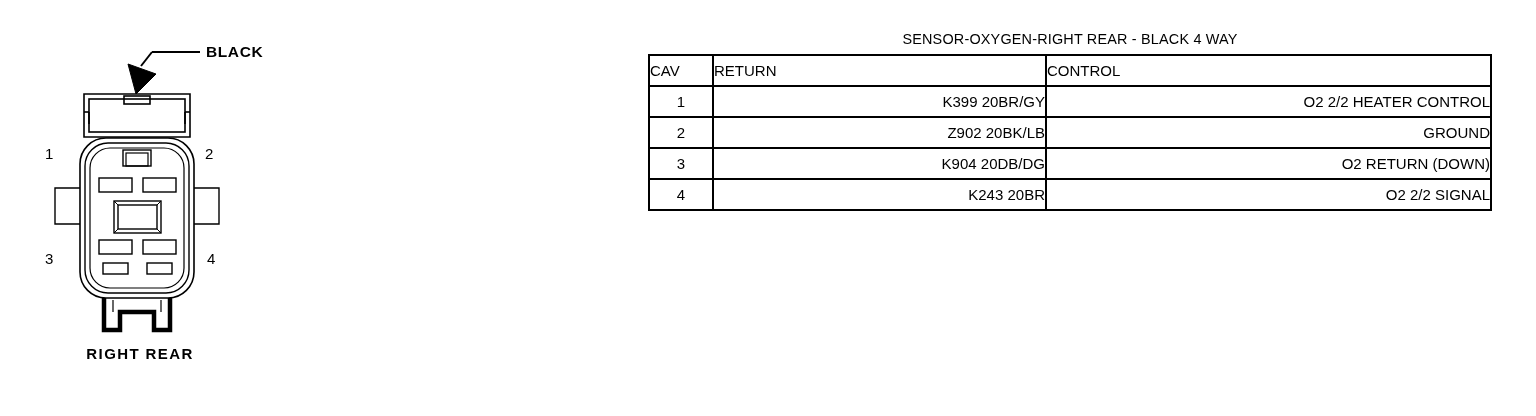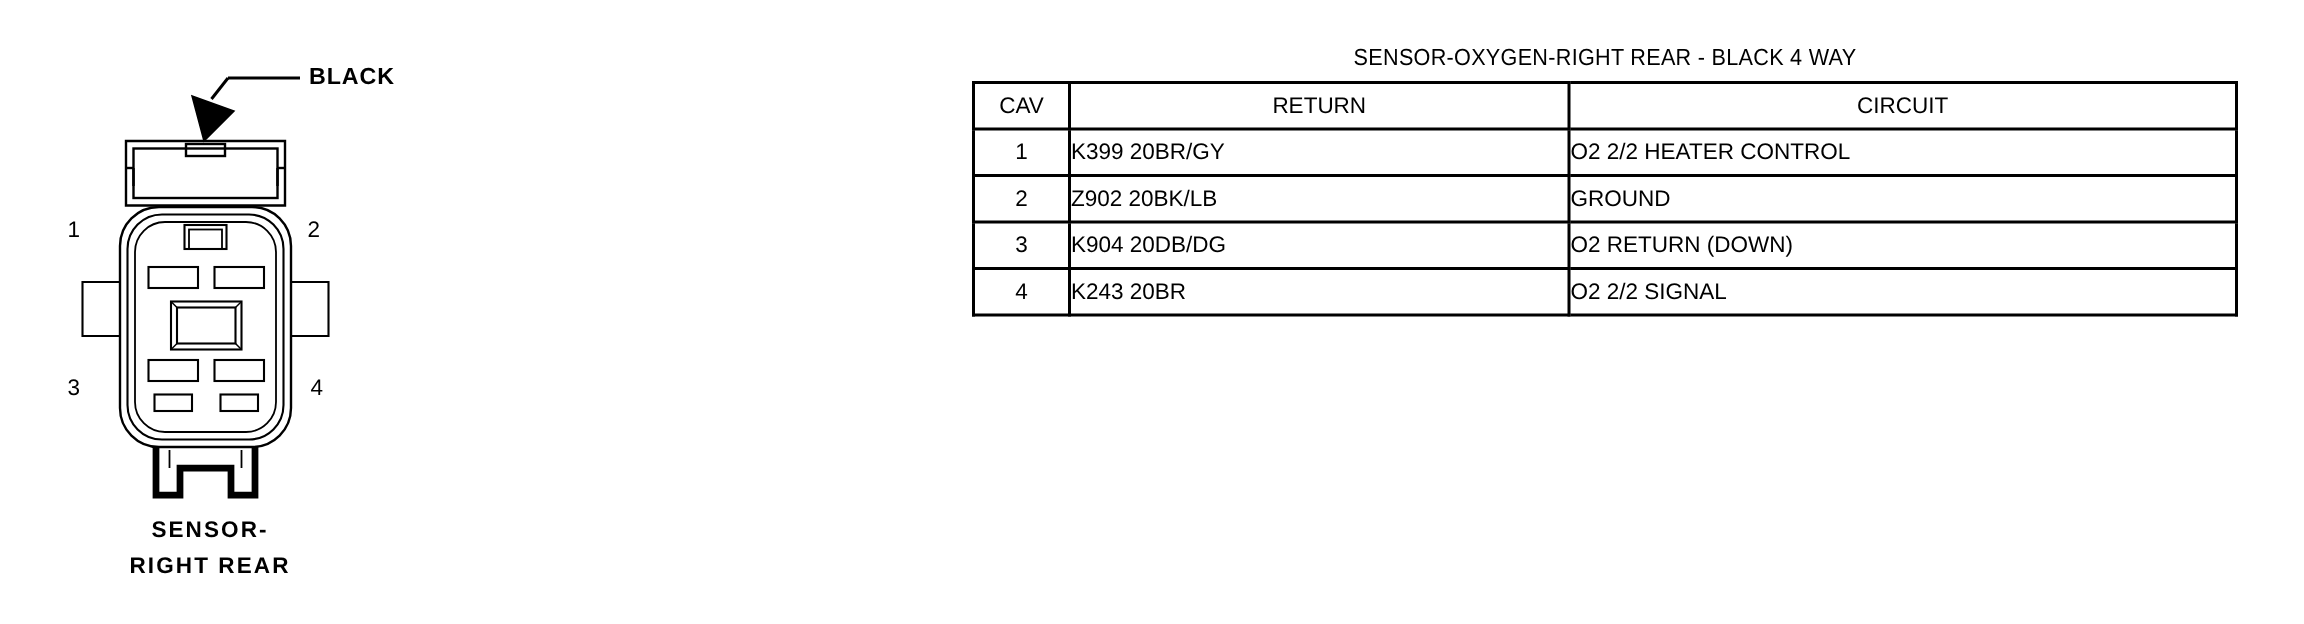--- a/index.html
+++ b/index.html
@@ -95,23 +95,23 @@
     font-size: 15px;
     font-weight: 400;
     font-family: "Liberation Sans", sans-serif;
     color: #000;
     vertical-align: middle;
   }
   col.c-cav   { width: 64px; }
   col.c-circ  { width: 333px; }
   col.c-func  { width: 445px; }
 
-  .th-cav, .th-circ, .th-func { text-align: center; }
+  .th-cav, .th-circ, .th-func { text-align: left; }
   .td-cav { text-align: center; }
-  .td-circ, .td-func { text-align: left; padding-left: 10px; }
+  .td-circ, .td-func { text-align: right; padding-left: 10px; }
 </style>
 </head>
 <body>
 
 <div id="connector-panel">
 
   <svg id="connector-svg" width="320" height="330" viewBox="0 0 320 330">
 
     <g>
       <line x1="200" y1="40" x2="152" y2="40" stroke="#000" stroke-width="2"></line>
@@ -171,40 +171,39 @@
   </svg>
 
   <span class="black-callout-label">BLACK</span>
 
   <span class="pin-num" id="pin-label-1">1</span>
   <span class="pin-num" id="pin-label-2">2</span>
   <span class="pin-num" id="pin-label-3">3</span>
   <span class="pin-num" id="pin-label-4">4</span>
 
   <div id="connector-caption">
-    <div>SENSOR-</div>
     <div>RIGHT REAR</div>
   </div>
 </div>
 
 <div id="table-panel">
 
   <div id="table-title">SENSOR-OXYGEN-RIGHT REAR - BLACK 4 WAY</div>
 
   <table id="cav-table">
     <colgroup>
       <col class="c-cav">
         <col class="c-circ">
         <col class="c-func">
     </colgroup>
     <thead>
       <tr>
         <th class="th-cav">CAV</th>
         <th class="th-circ">RETURN</th>
-        <th class="th-func">CIRCUIT</th>
+        <th class="th-func">CONTROL</th>
       </tr>
     </thead>
     <tbody>
       <tr>
         <td class="td-cav">1</td>
         <td class="td-circ">K399  20BR/GY</td>
         <td class="td-func">O2 2/2 HEATER CONTROL</td>
       </tr>
       <tr>
         <td class="td-cav">2</td>

